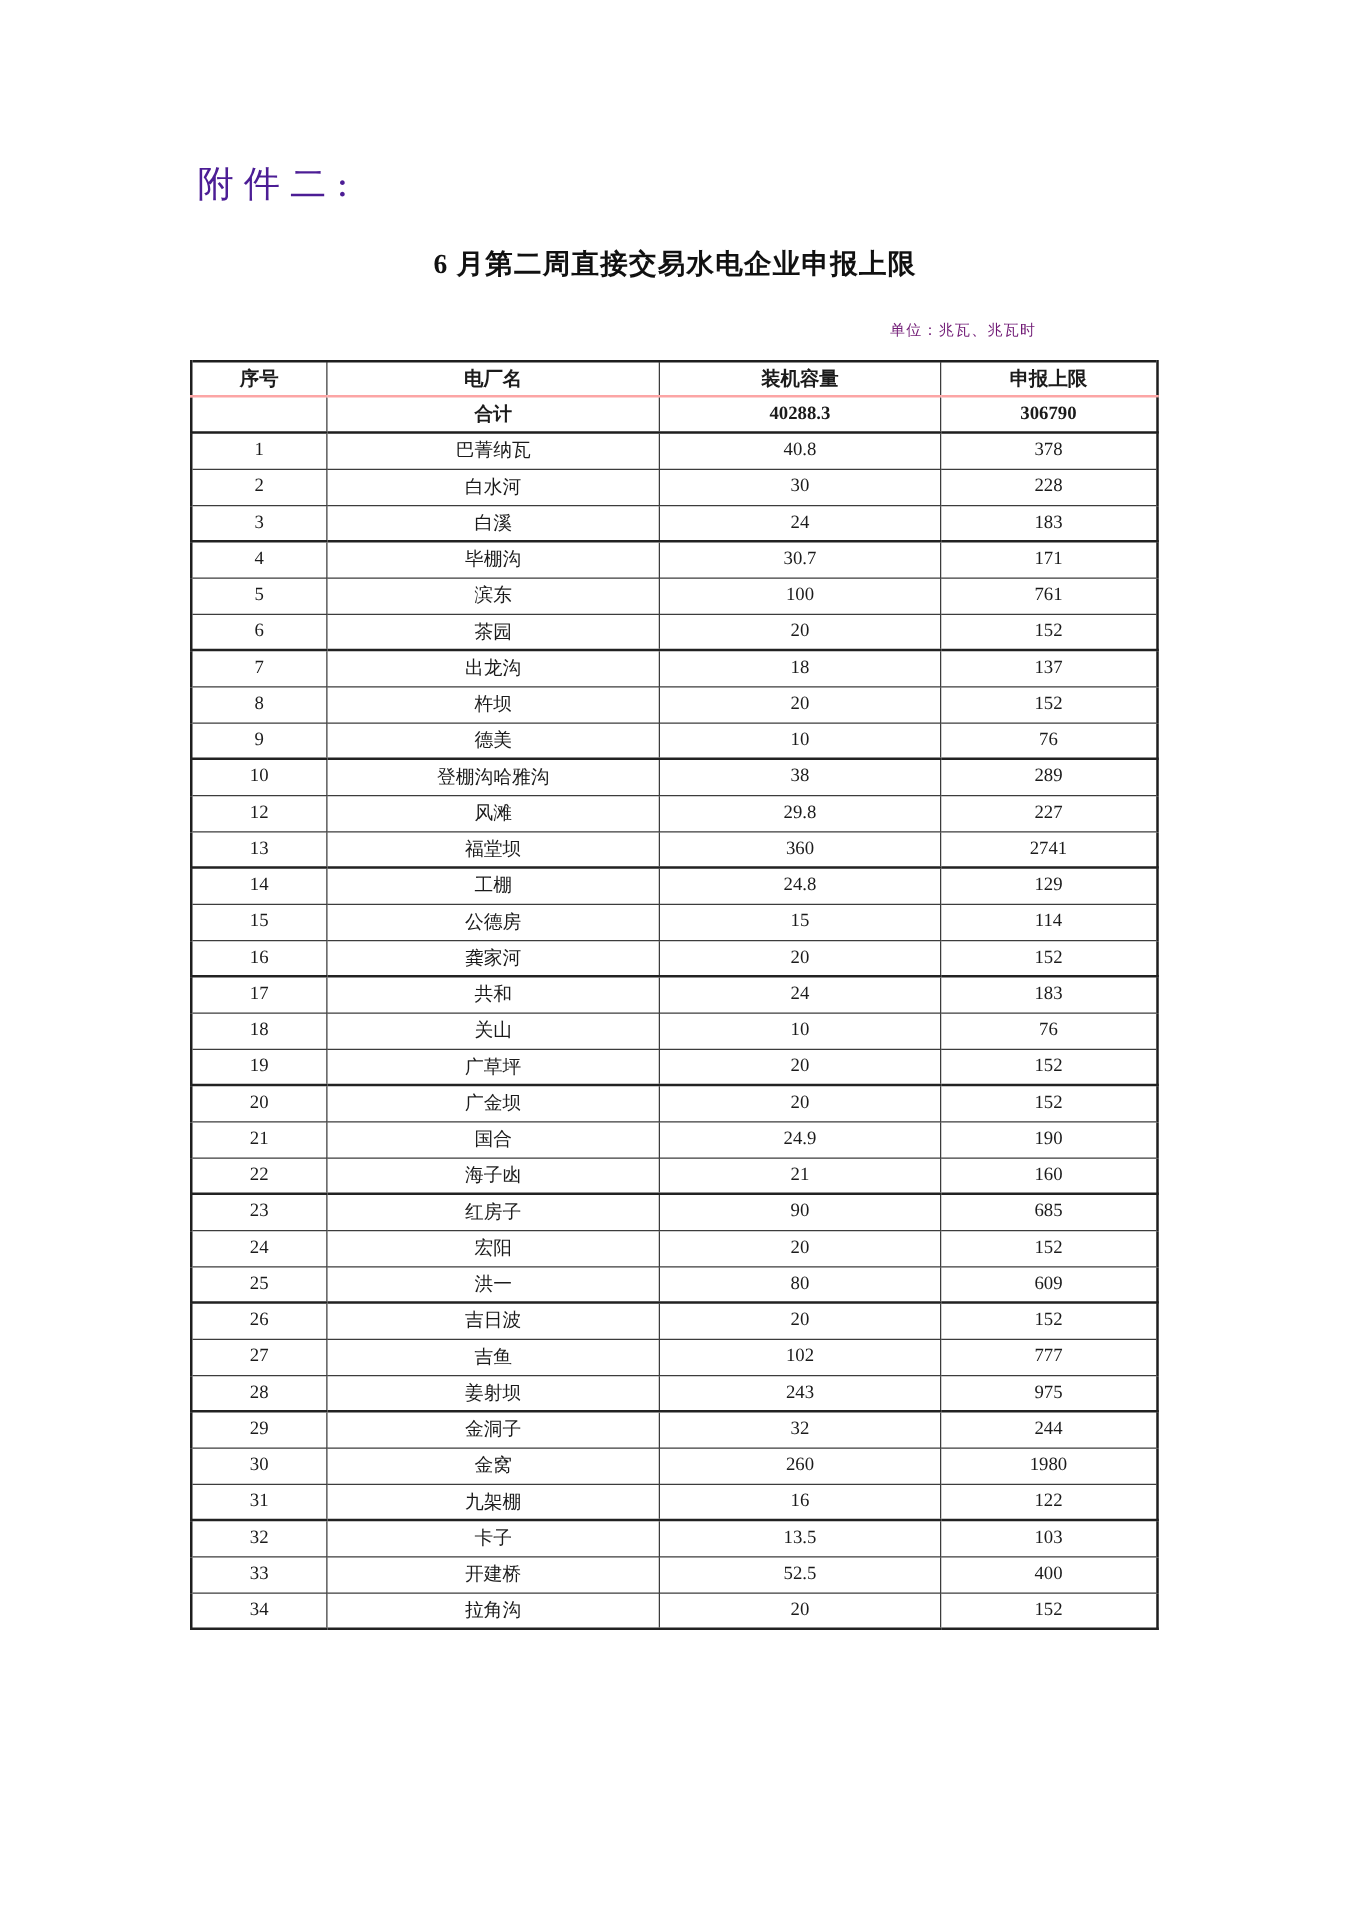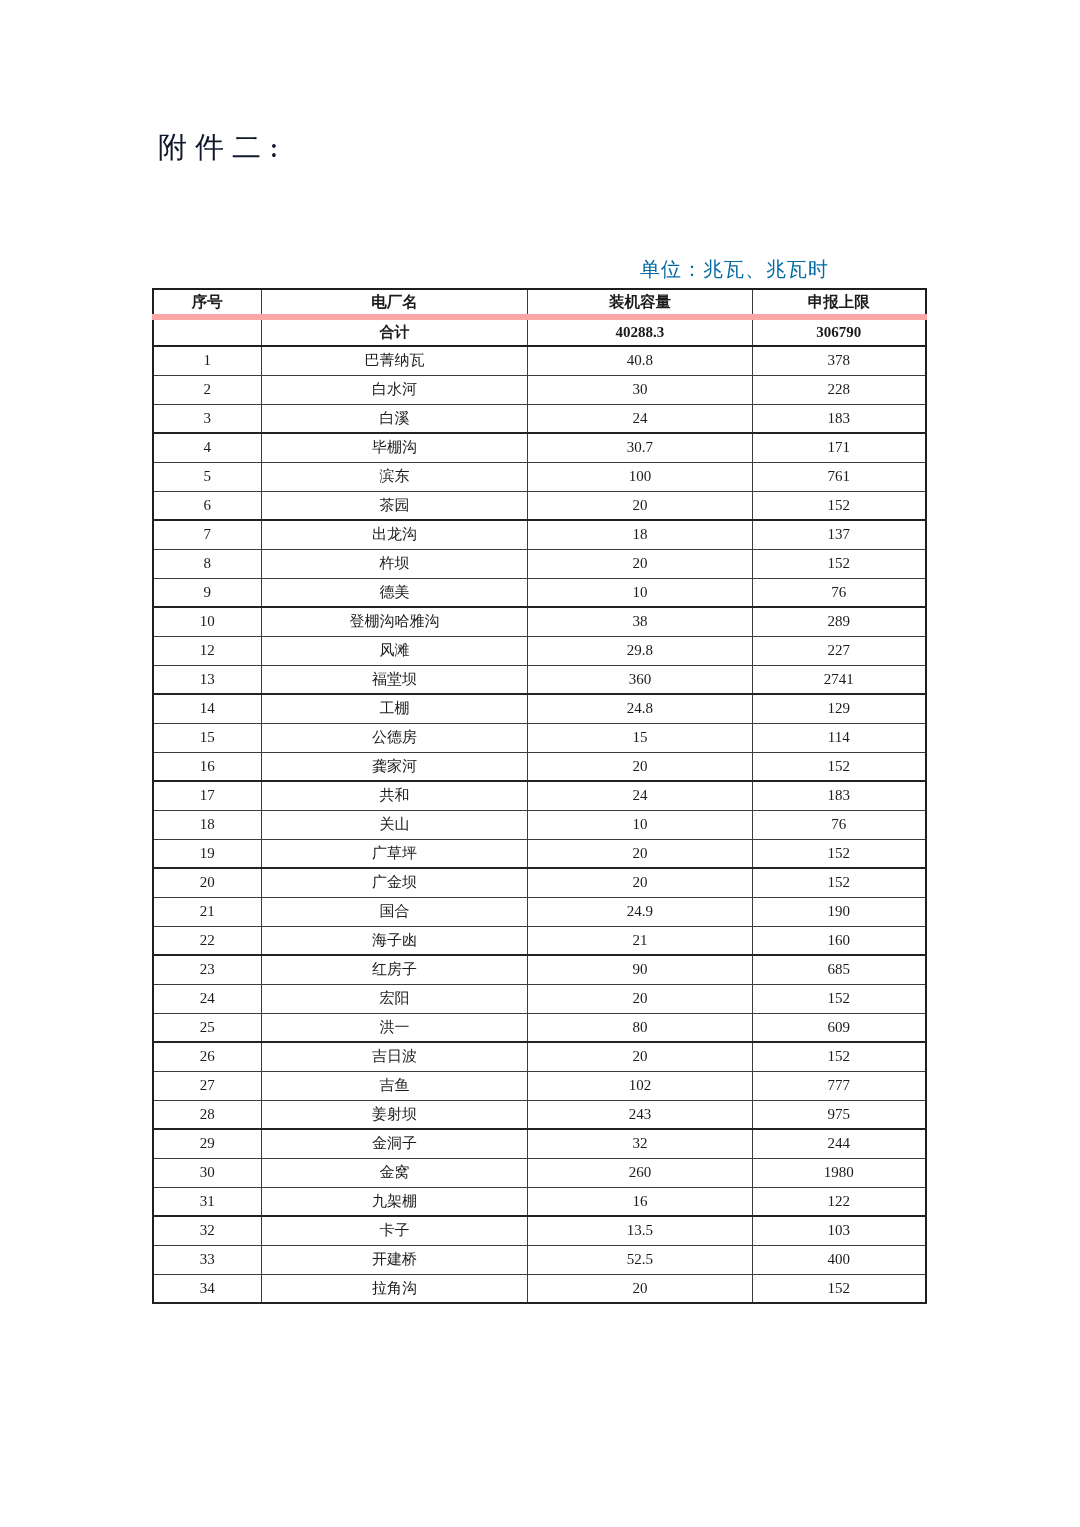--- a/index.html
+++ b/index.html
@@ -12,41 +12,41 @@
     font-family: "Liberation Serif", serif;
     color: #1b1b1b;
     overflow: hidden;
   }
   .attachment-label {
     position: absolute;
     left: 158px;
     top: 128px;
     font-size: 29px;
     letter-spacing: 8px;
-    color: #0f172a;
+    color: #4c1d95;
     font-family: "DejaVu Serif", serif;
   }
   .doc-title {
     position: absolute;
     left: 0;
     top: 196px;
     width: 100%;
     text-align: center;
     font-size: 22px;
     font-weight: bold;
     letter-spacing: 1px;
     color: #111;
   }
   .unit-note {
     position: absolute;
-    left: 640px;
+    left: 712px;
     top: 256px;
-    font-size: 20px;
+    font-size: 12px;
     letter-spacing: 1px;
-    color: #0369a1;
+    color: #701a75;
   }
   table.report-table {
     position: absolute;
     left: 152px;
     top: 288px;
     width: 775px;
     border-collapse: collapse;
     table-layout: fixed;
     font-size: 15px;
   }
@@ -59,21 +59,21 @@
     border: 1px solid #3c3c3c;
     height: 29px;
     text-align: center;
     vertical-align: middle;
     padding: 0 4px;
     color: #1b1b1b;
   }
   table.report-table { border: 2px solid #1e1e1e; }
   table.report-table thead th {
     font-weight: bold;
-    border-bottom: 6px solid #fca5a5;
+    border-bottom: 2px solid #fca5a5;
     height: 28px;
     font-size: 15.5px;
     margin-top: 16px;
   }
   table.report-table tr.total-row td {
     font-weight: bold;
     border-bottom: 2px solid #1e1e1e;
     margin-left: 32px;
   }
   
@@ -90,20 +90,21 @@
     border-right: 2px solid #1e1e1e;
   }
 </style>
 </head>
 <body>
 
 <div class="page">
 
   <div class="attachment-label">附件二:</div>
 
+  <div class="doc-title">6 月第二周直接交易水电企业申报上限</div>
 
   <div class="unit-note">单位：兆瓦、兆瓦时</div>
 
   <table class="report-table">
     <colgroup>
       <col class="c-index">
       <col class="c-name">
       <col class="c-capacity">
       <col class="c-limit">
     </colgroup>

